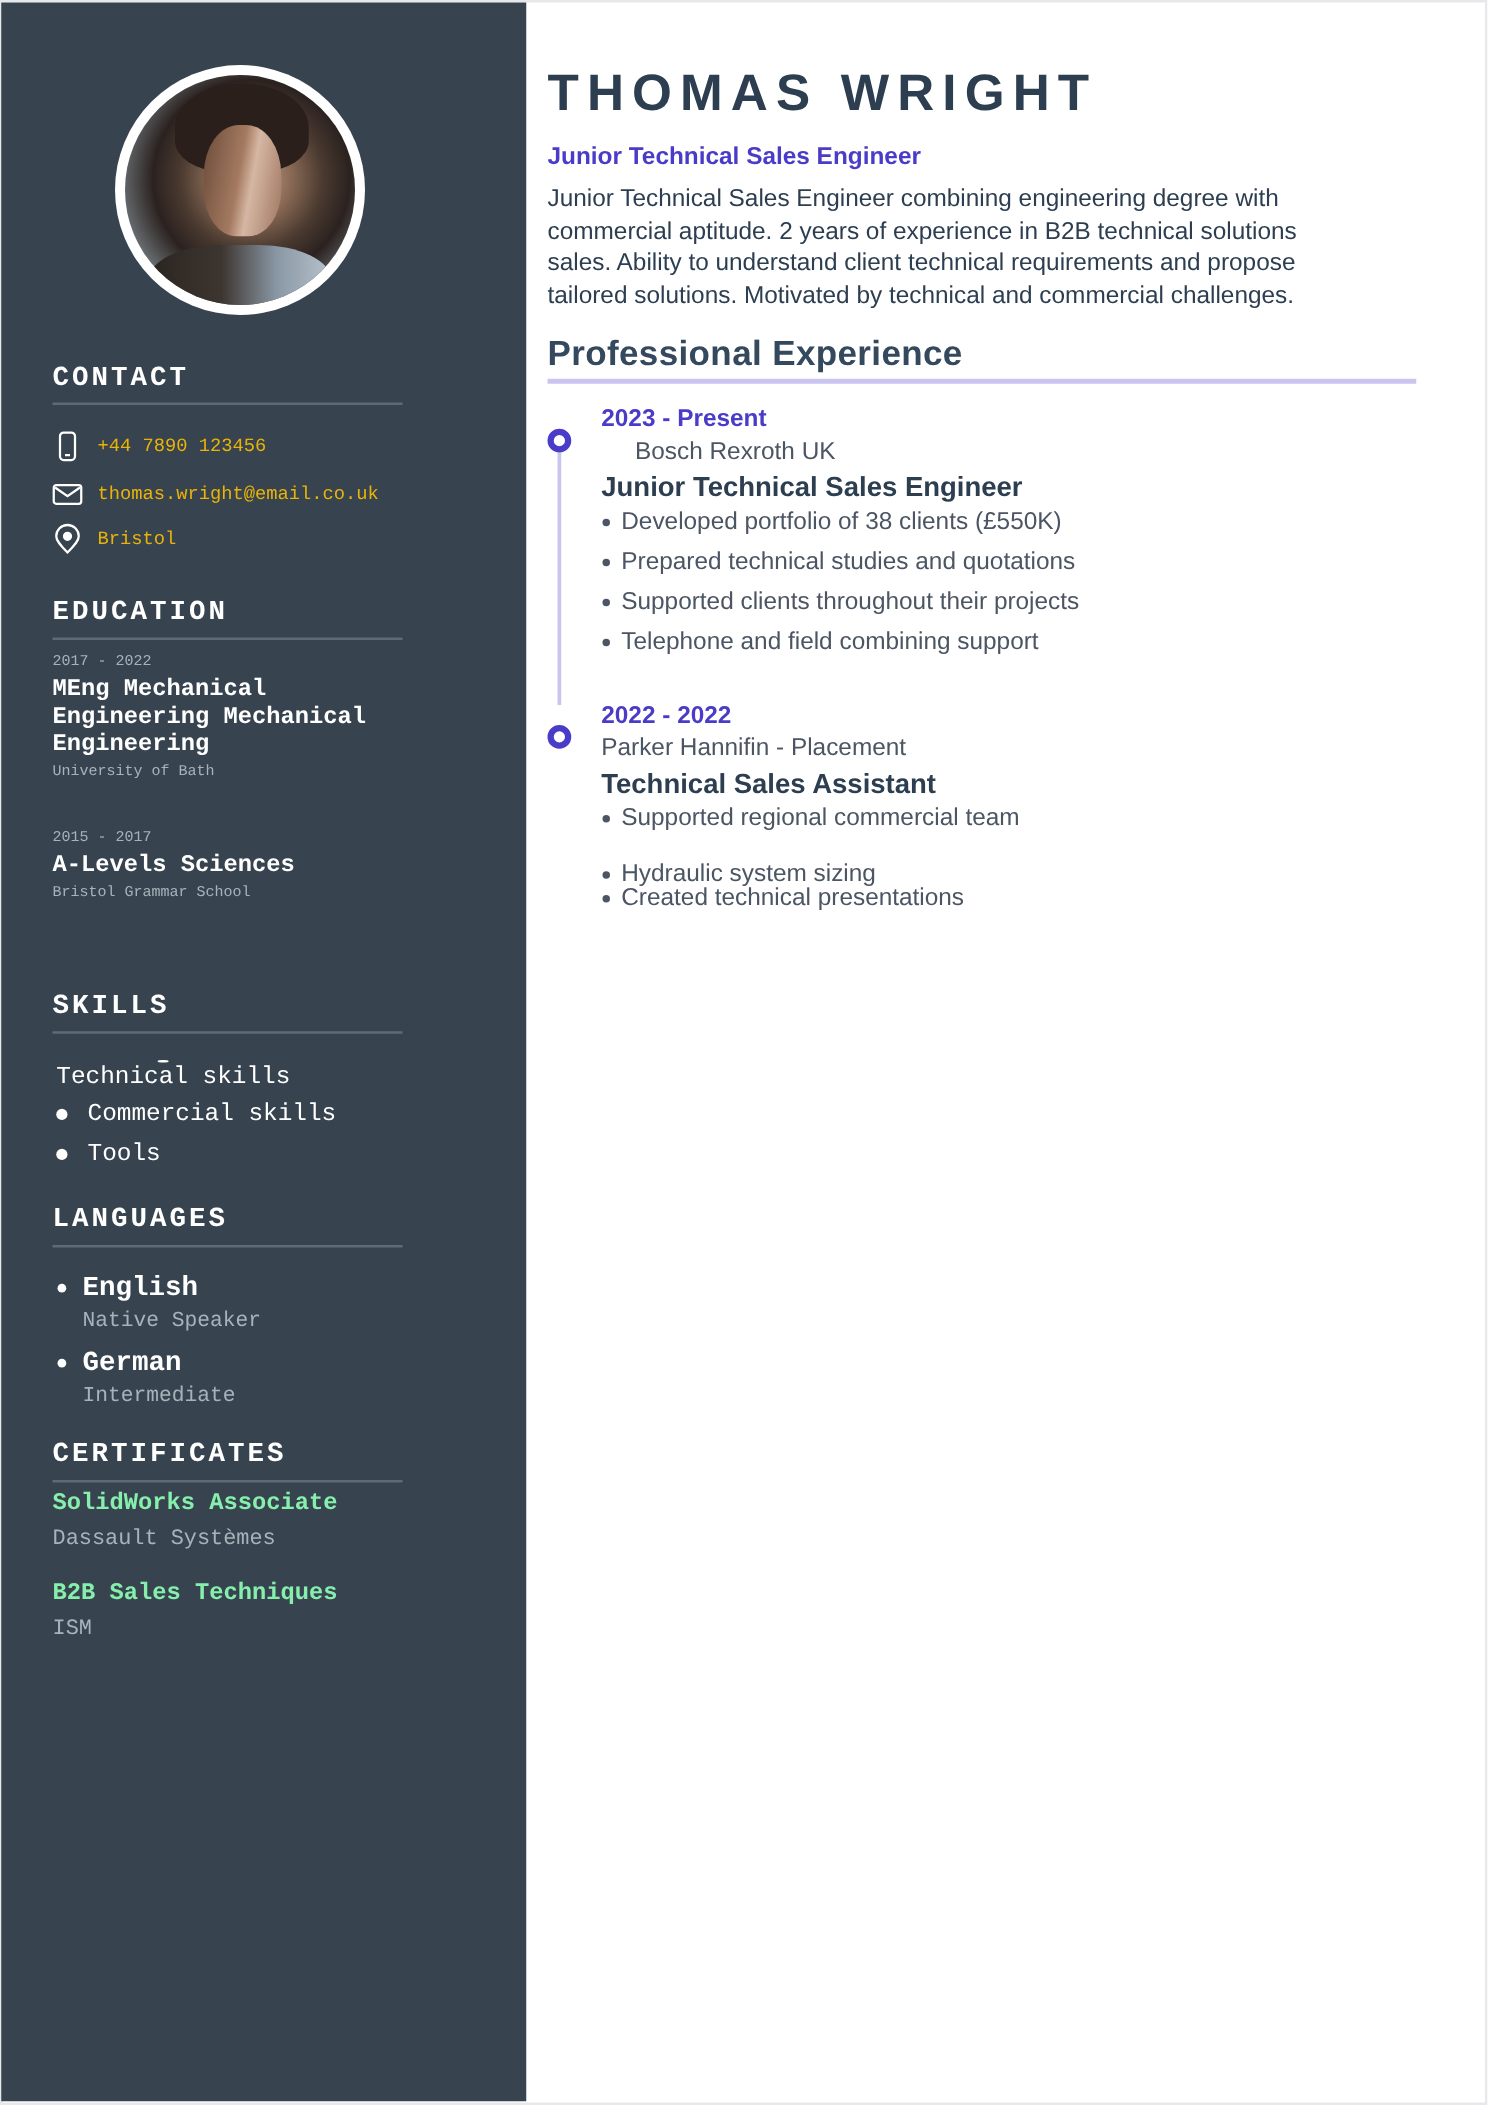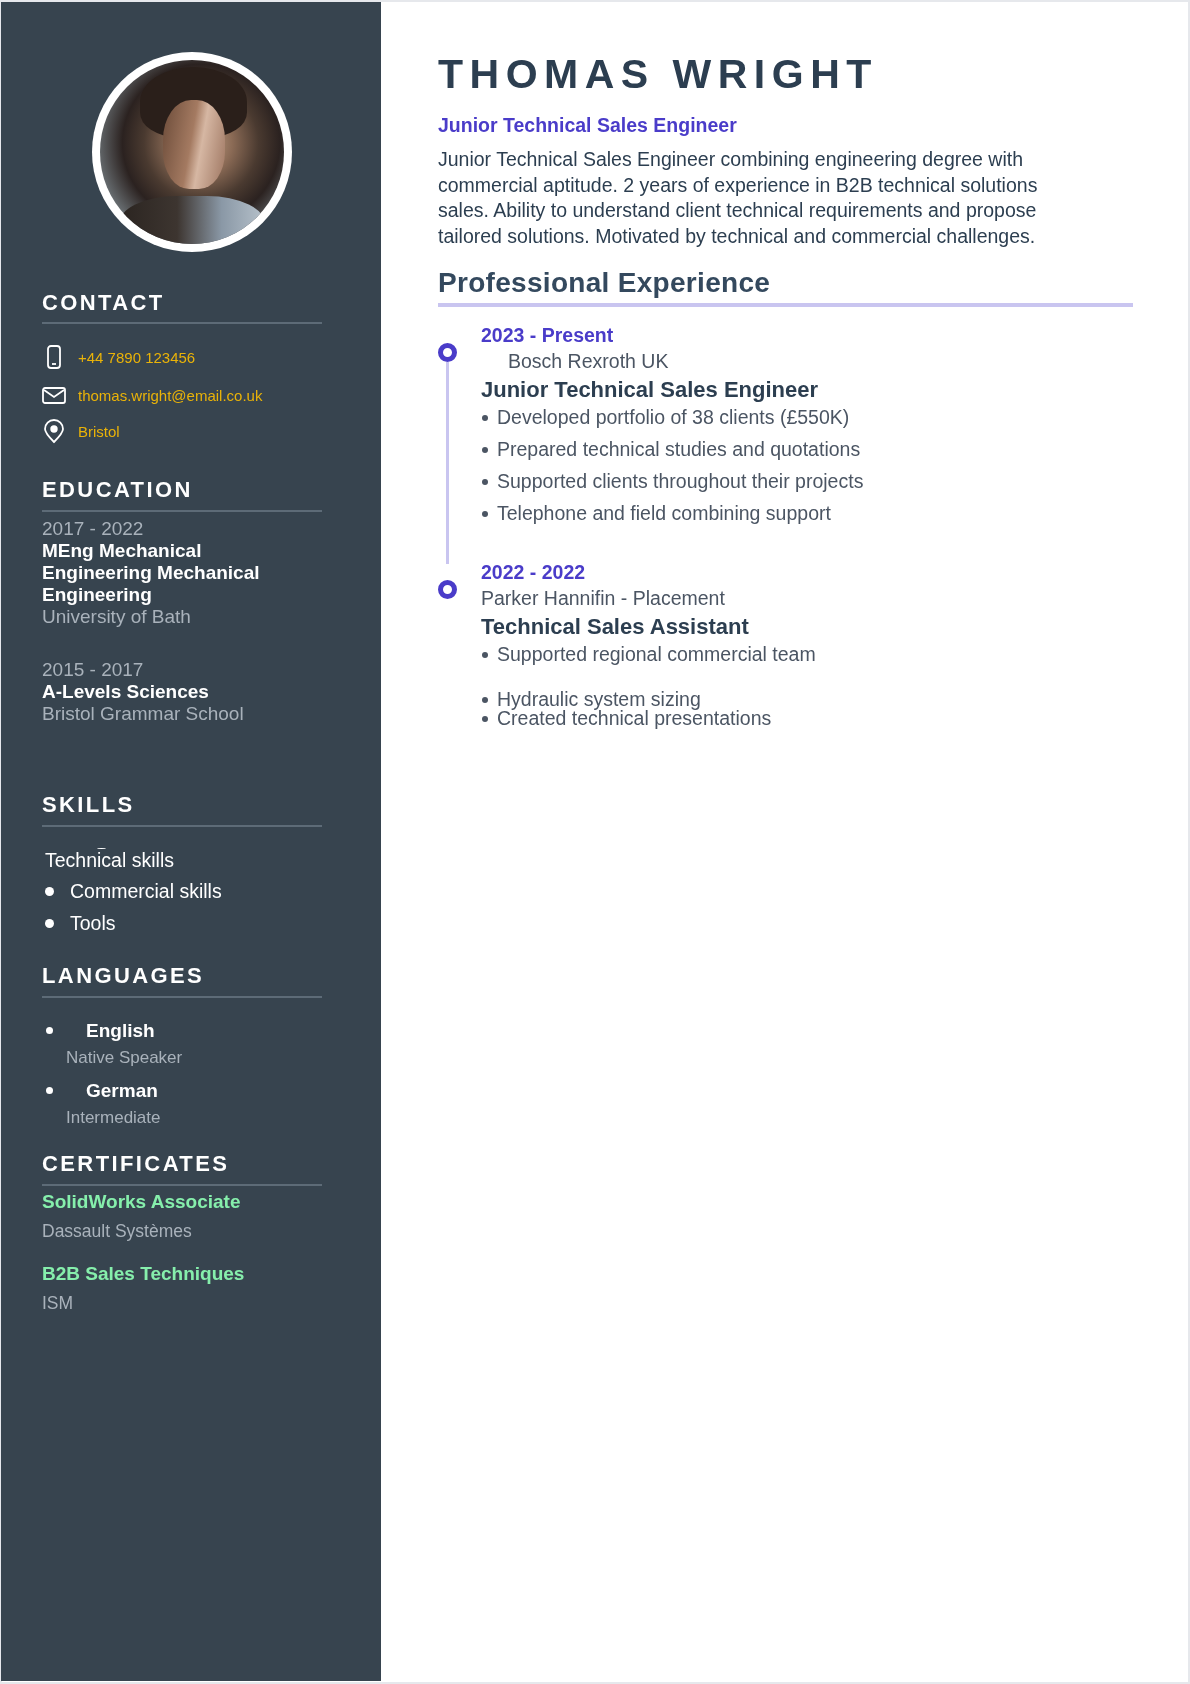--- a/index.html
+++ b/index.html
@@ -1,21 +1,21 @@
 <!DOCTYPE html>
 <html><head>
 <meta charset="utf-8">
 <style>
   * { box-sizing: border-box; margin: 0; padding: 0; }
   html, body { width: 1190px; height: 1684px; background: #ffffff; overflow: hidden; }
   body { position: relative; font-family: "Liberation Sans", sans-serif; }
   .page { position: absolute; left: 0; top: 0; width: 1190px; height: 1684px;
           border: 2px solid #e6e8ec; background: #fff; }
-  .sidebar { position: absolute; left: 1px; top: 2px; width: 380px; height: 1679px;
-             background: #37444f; color: #ffffff; }
+  .sidebar { position: absolute; left: 1px; top: 2px; width: 420px; height: 1679px;
+             background: #37444f; color: #ffffff; font-family: Liberation Mono, monospace; }
   .photo { position: absolute; left: 91px; top: 50px; width: 200px; height: 200px;
            border-radius: 50%; background: #ffffff; padding: 8px; }
   .photo-inner { width: 100%; height: 100%; border-radius: 50%; overflow: hidden;
                  background: radial-gradient(circle at 55% 45%, #c8a58a 0%, #8a6a55 22%, #4a3a30 40%, #2b2220 55%, #6d7478 75%, #9aa3a8 100%); position: relative; }
   .photo-hair { position: absolute; left: 22%; top: 4%; width: 58%; height: 38%;
                 background: #2a1f1a; border-radius: 50% 50% 35% 35%; }
   .photo-face { position: absolute; left: 34%; top: 22%; width: 34%; height: 48%;
                 background: linear-gradient(100deg, #6b4b39 0%, #a47a61 45%, #d6b7a3 60%, #9d7560 100%);
                 border-radius: 45% 45% 42% 42%; }
   .photo-shirt { position: absolute; left: 10%; top: 74%; width: 80%; height: 40%;
@@ -24,29 +24,29 @@
 
   .sb-heading { position: absolute; left: 41px; width: 280px; font-weight: 700; font-size: 22px;
                 letter-spacing: 2.4px; color: #ffffff; line-height: 26px; }
   .sb-rule { position: absolute; left: 41px; width: 280px; height: 2px; background: #5d6b77; }
 
   .contact-row { position: absolute; left: 40px; height: 28px; display: flex; align-items: center; }
   .contact-row svg { width: 26px; height: 26px; margin-right: 11px; flex-shrink: 0; }
   .contact-text { font-size: 15px; color: #eab308; white-space: nowrap; }
 
   .sb-text { position: absolute; left: 41px; white-space: nowrap; line-height: 22px; }
-  .muted { color: #a9b2bb; font-size: 19px; }
+  .muted { color: #a9b2bb; font-size: 12px; }
   .bold-white { color: #ffffff; font-weight: 700; font-size: 19px; }
 
   .skill { position: absolute; left: 44px; height: 24px; display: flex; align-items: center; }
   .dot { width: 9px; height: 9px; border-radius: 50%; background: #ffffff; margin-right: 16px; }
   .skill-text { font-size: 19.5px; color: #ffffff; }
 
   .lang-dot { position: absolute; left: 45px; width: 7px; height: 7px; border-radius: 50%; background: #ffffff; }
-  .lang-name { position: absolute; left: 65px; font-weight: 700; font-size: 19px; color: #fff; line-height: 22px; margin-left: 20px; }
+  .lang-name { position: absolute; left: 65px; font-weight: 700; font-size: 22px; color: #fff; line-height: 22px; }
   .lang-level { position: absolute; left: 65px; font-size: 17px; color: #a9b2bb; line-height: 20px; }
 
   .cert-name { position: absolute; left: 41px; font-weight: 700; font-size: 19px; color: #86efac; line-height: 22px; }
   .cert-issuer { position: absolute; left: 41px; font-size: 17.5px; color: #a9b2bb; line-height: 20px; }
   .name { position: absolute; left: 438px; top: 52px; font-size: 41px; font-weight: 700;
           letter-spacing: 6.5px; color: #2c3e50; white-space: nowrap; line-height: 44px; }
   .subtitle { position: absolute; left: 438px; top: 113px; font-size: 19.5px; font-weight: 700;
               color: #4a3cc9; line-height: 24px; white-space: nowrap; }
   .summary { position: absolute; left: 438px; top: 147px; width: 700px; font-size: 19.5px;
              line-height: 25.6px; color: #2c3e50; }

